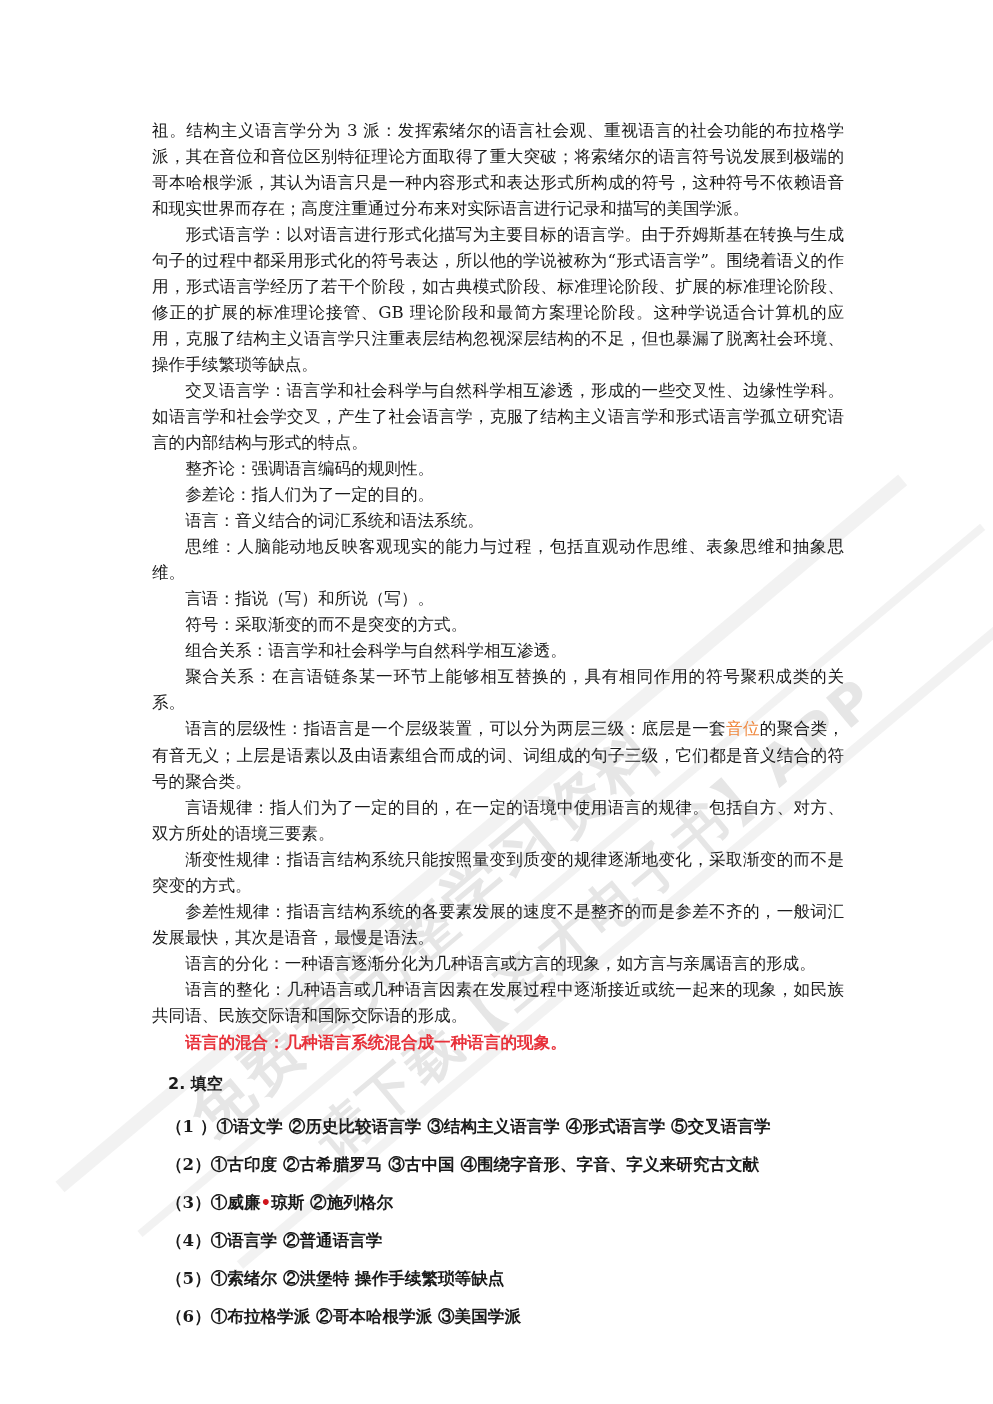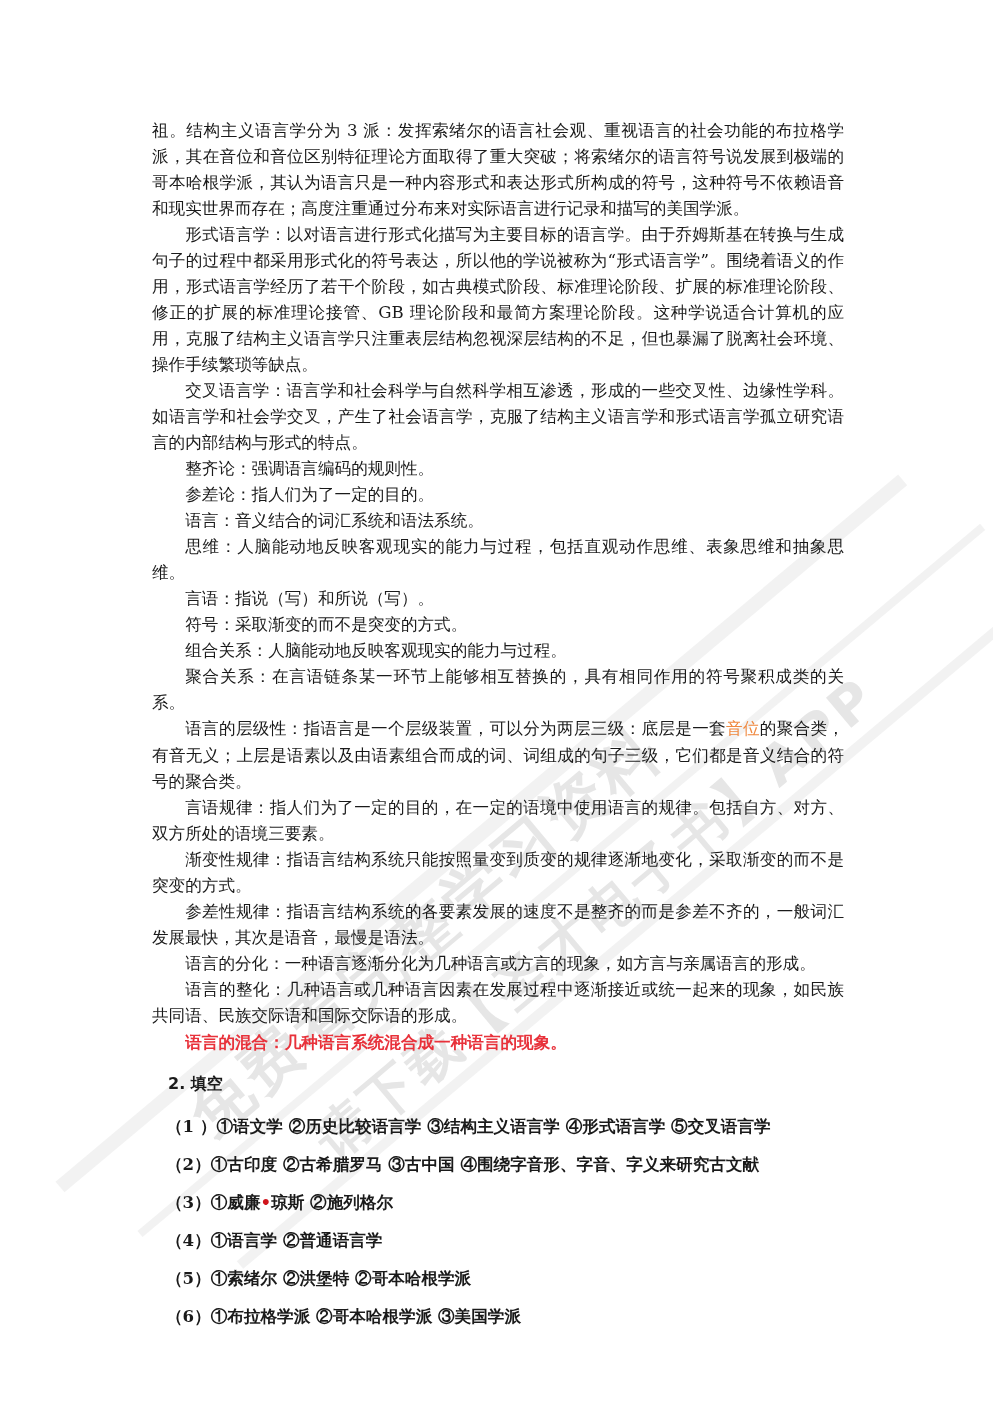--- a/index.html
+++ b/index.html
@@ -54,34 +54,34 @@
 <div class="page">
   <p class="p">祖。结构主义语言学分为 3 派：发挥索绪尔的语言社会观、重视语言的社会功能的布拉格学派，其在音位和音位区别特征理论方面取得了重大突破；将索绪尔的语言符号说发展到极端的哥本哈根学派，其认为语言只是一种内容形式和表达形式所构成的符号，这种符号不依赖语音和现实世界而存在；高度注重通过分布来对实际语言进行记录和描写的美国学派。</p>
   <p class="p indent">形式语言学：以对语言进行形式化描写为主要目标的语言学。由于乔姆斯基在转换与生成句子的过程中都采用形式化的符号表达，所以他的学说被称为“形式语言学”。围绕着语义的作用，形式语言学经历了若干个阶段，如古典模式阶段、标准理论阶段、扩展的标准理论阶段、修正的扩展的标准理论接管、GB 理论阶段和最简方案理论阶段。这种学说适合计算机的应用，克服了结构主义语言学只注重表层结构忽视深层结构的不足，但也暴漏了脱离社会环境、操作手续繁琐等缺点。</p>
   <p class="p indent">交叉语言学：语言学和社会科学与自然科学相互渗透，形成的一些交叉性、边缘性学科。如语言学和社会学交叉，产生了社会语言学，克服了结构主义语言学和形式语言学孤立研究语言的内部结构与形式的特点。</p>
   <p class="p indent">整齐论：强调语言编码的规则性。</p>
   <p class="p indent">参差论：指人们为了一定的目的。</p>
   <p class="p indent">语言：音义结合的词汇系统和语法系统。</p>
   <p class="p indent">思维：人脑能动地反映客观现实的能力与过程，包括直观动作思维、表象思维和抽象思维。</p>
   <p class="p indent">言语：指说（写）和所说（写）。</p>
   <p class="p indent">符号：采取渐变的而不是突变的方式。</p>
-  <p class="p indent">组合关系：人脑能动地反映客观现实的能力与过程。</p>
+  <p class="p indent">组合关系：语言学和社会科学与自然科学相互渗透。</p>
   <p class="p indent">聚合关系：在言语链条某一环节上能够相互替换的，具有相同作用的符号聚积成类的关系。</p>
 
   <p class="p indent"><span>语言的层级性：指语言是一个层级装置，可以分为两层三级：底层是一套</span><span class="orange">音位</span><span>的聚合类，有音无义；上层是语素以及由语素组合而成的词、词组成的句子三级，它们都是音义结合的符号的聚合类。</span></p>
 
   <p class="p indent">言语规律：指人们为了一定的目的，在一定的语境中使用语言的规律。包括自方、对方、双方所处的语境三要素。</p>
   <p class="p indent">渐变性规律：指语言结构系统只能按照量变到质变的规律逐渐地变化，采取渐变的而不是突变的方式。</p>
   <p class="p indent">参差性规律：指语言结构系统的各要素发展的速度不是整齐的而是参差不齐的，一般词汇发展最快，其次是语音，最慢是语法。</p>
   <p class="p indent">语言的分化：一种语言逐渐分化为几种语言或方言的现象，如方言与亲属语言的形成。</p>
   <p class="p indent">语言的整化：几种语言或几种语言因素在发展过程中逐渐接近或统一起来的现象，如民族共同语、民族交际语和国际交际语的形成。</p>
 
   <p class="p indent red">语言的混合：几种语言系统混合成一种语言的现象。</p>
 
   <p class="heading">2. 填空</p>
 
   <p class="fill"><span>（1 ）</span><span>①语文学 ②历史比较语言学 ③结构主义语言学 ④形式语言学 ⑤交叉语言学</span></p>
   <p class="fill"><span>（2）</span><span>①古印度 ②古希腊罗马 ③古中国 ④围绕字音形、字音、字义来研究古文献</span></p>
   <p class="fill"><span>（3）</span><span>①威廉</span><span class="dot">•</span><span>琼斯 ②施列格尔</span></p>
   <p class="fill"><span>（4）</span><span>①语言学 ②普通语言学</span></p>
-  <p class="fill"><span>（5）</span><span>①索绪尔 ②洪堡特 ②哥本哈根学派</span></p>
+  <p class="fill"><span>（5）</span><span>①索绪尔 ②洪堡特 操作手续繁琐等缺点</span></p>
   <p class="fill"><span>（6）</span><span>①布拉格学派 ②哥本哈根学派 ③美国学派</span></p>
 </div>
 
 </body></html>

